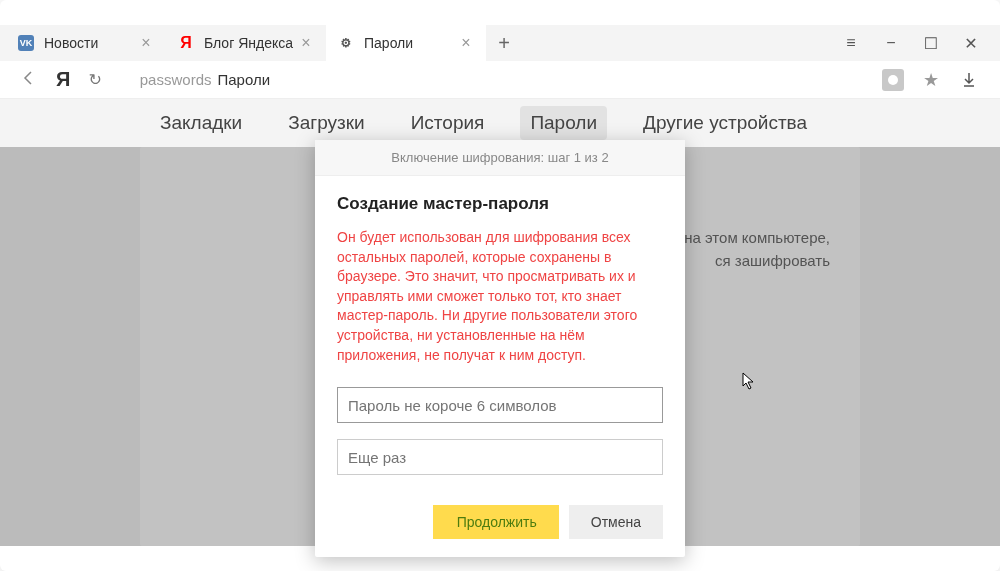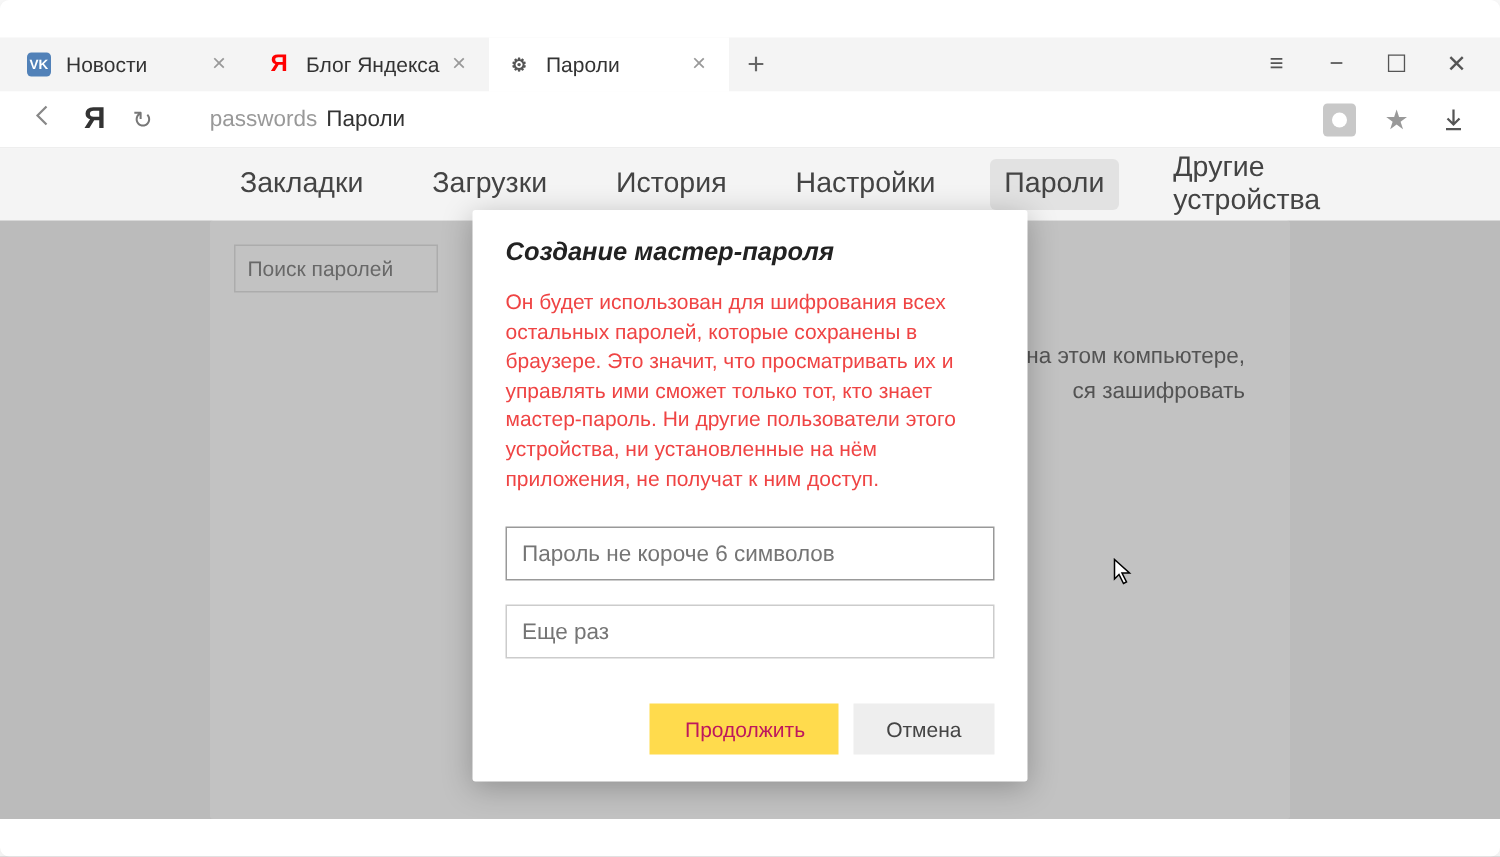--- a/index.html
+++ b/index.html
@@ -249,21 +249,20 @@
       border-bottom: 1px solid #eee;
     }
     .dialog-body {
       padding: 18px 22px;
     }
     .dialog-title {
       font-size: 17px;
       font-weight: bold;
       color: #222;
       margin-bottom: 14px;
-      font-style: italic;
     }
     .dialog-text {
       font-size: 14px;
       color: #ef4444;
       line-height: 1.4;
       margin-bottom: 22px;
     }
     .dialog-input {
       width: 100%;
       height: 36px;
@@ -283,21 +282,21 @@
     }
     .btn {
       height: 34px;
       padding: 0 22px;
       font-size: 14px;
       border: none;
       cursor: pointer;
     }
     .btn-primary {
       background: #ffdb4d;
-      color: #be185d;
+      color: #4d7c0f;
       padding-left: 24px;
     }
     .btn-secondary {
       background: #eee;
       color: #444;
     }
     .cursor-arrow {
       position: absolute;
       top: 372px;
       left: 742px;
@@ -363,41 +362,38 @@
       </span>
     </div>
   </div>
 
   <div class="content-area">
 
     <div class="settings-nav">
       <span class="settings-nav-item">Закладки</span>
       <span class="settings-nav-item">Загрузки</span>
       <span class="settings-nav-item">История</span>
-      <span class="settings-nav-item">Настройки</span>
       <span class="settings-nav-item active">Пароли</span>
       <span class="settings-nav-item">Другие устройства</span>
     </div>
 
     <div class="overlay"></div>
 
     <div class="main-panel">
-      <div class="side-search">
-        <input type="text" placeholder="Поиск паролей" style="">
-      </div>
       <div class="main-body">
         <div style="text-align:right; padding-right:0;">
           <div>на этом компьютере,</div>
           <div>ся зашифровать</div>
         </div>
       </div>
     </div>
   </div>
 
   <div class="dialog">
+    <div class="dialog-header">Включение шифрования: шаг 1 из 2</div>
     <div class="dialog-body">
       <div class="dialog-title">Создание мастер-пароля</div>
       <div class="dialog-text">Он будет использован для шифрования всех остальных паролей, которые сохранены в браузере. Это значит, что просматривать их и управлять ими сможет только тот, кто знает мастер-пароль. Ни другие пользователи этого устройства, ни установленные на нём приложения, не получат к ним доступ.</div>
       <input class="dialog-input focused" type="password" placeholder="Пароль не короче 6 символов" style="">
       <input class="dialog-input" type="password" placeholder="Еще раз" style="">
       <div class="dialog-buttons">
         <button class="btn btn-primary">Продолжить</button>
         <button class="btn btn-secondary">Отмена</button>
       </div>
     </div>

